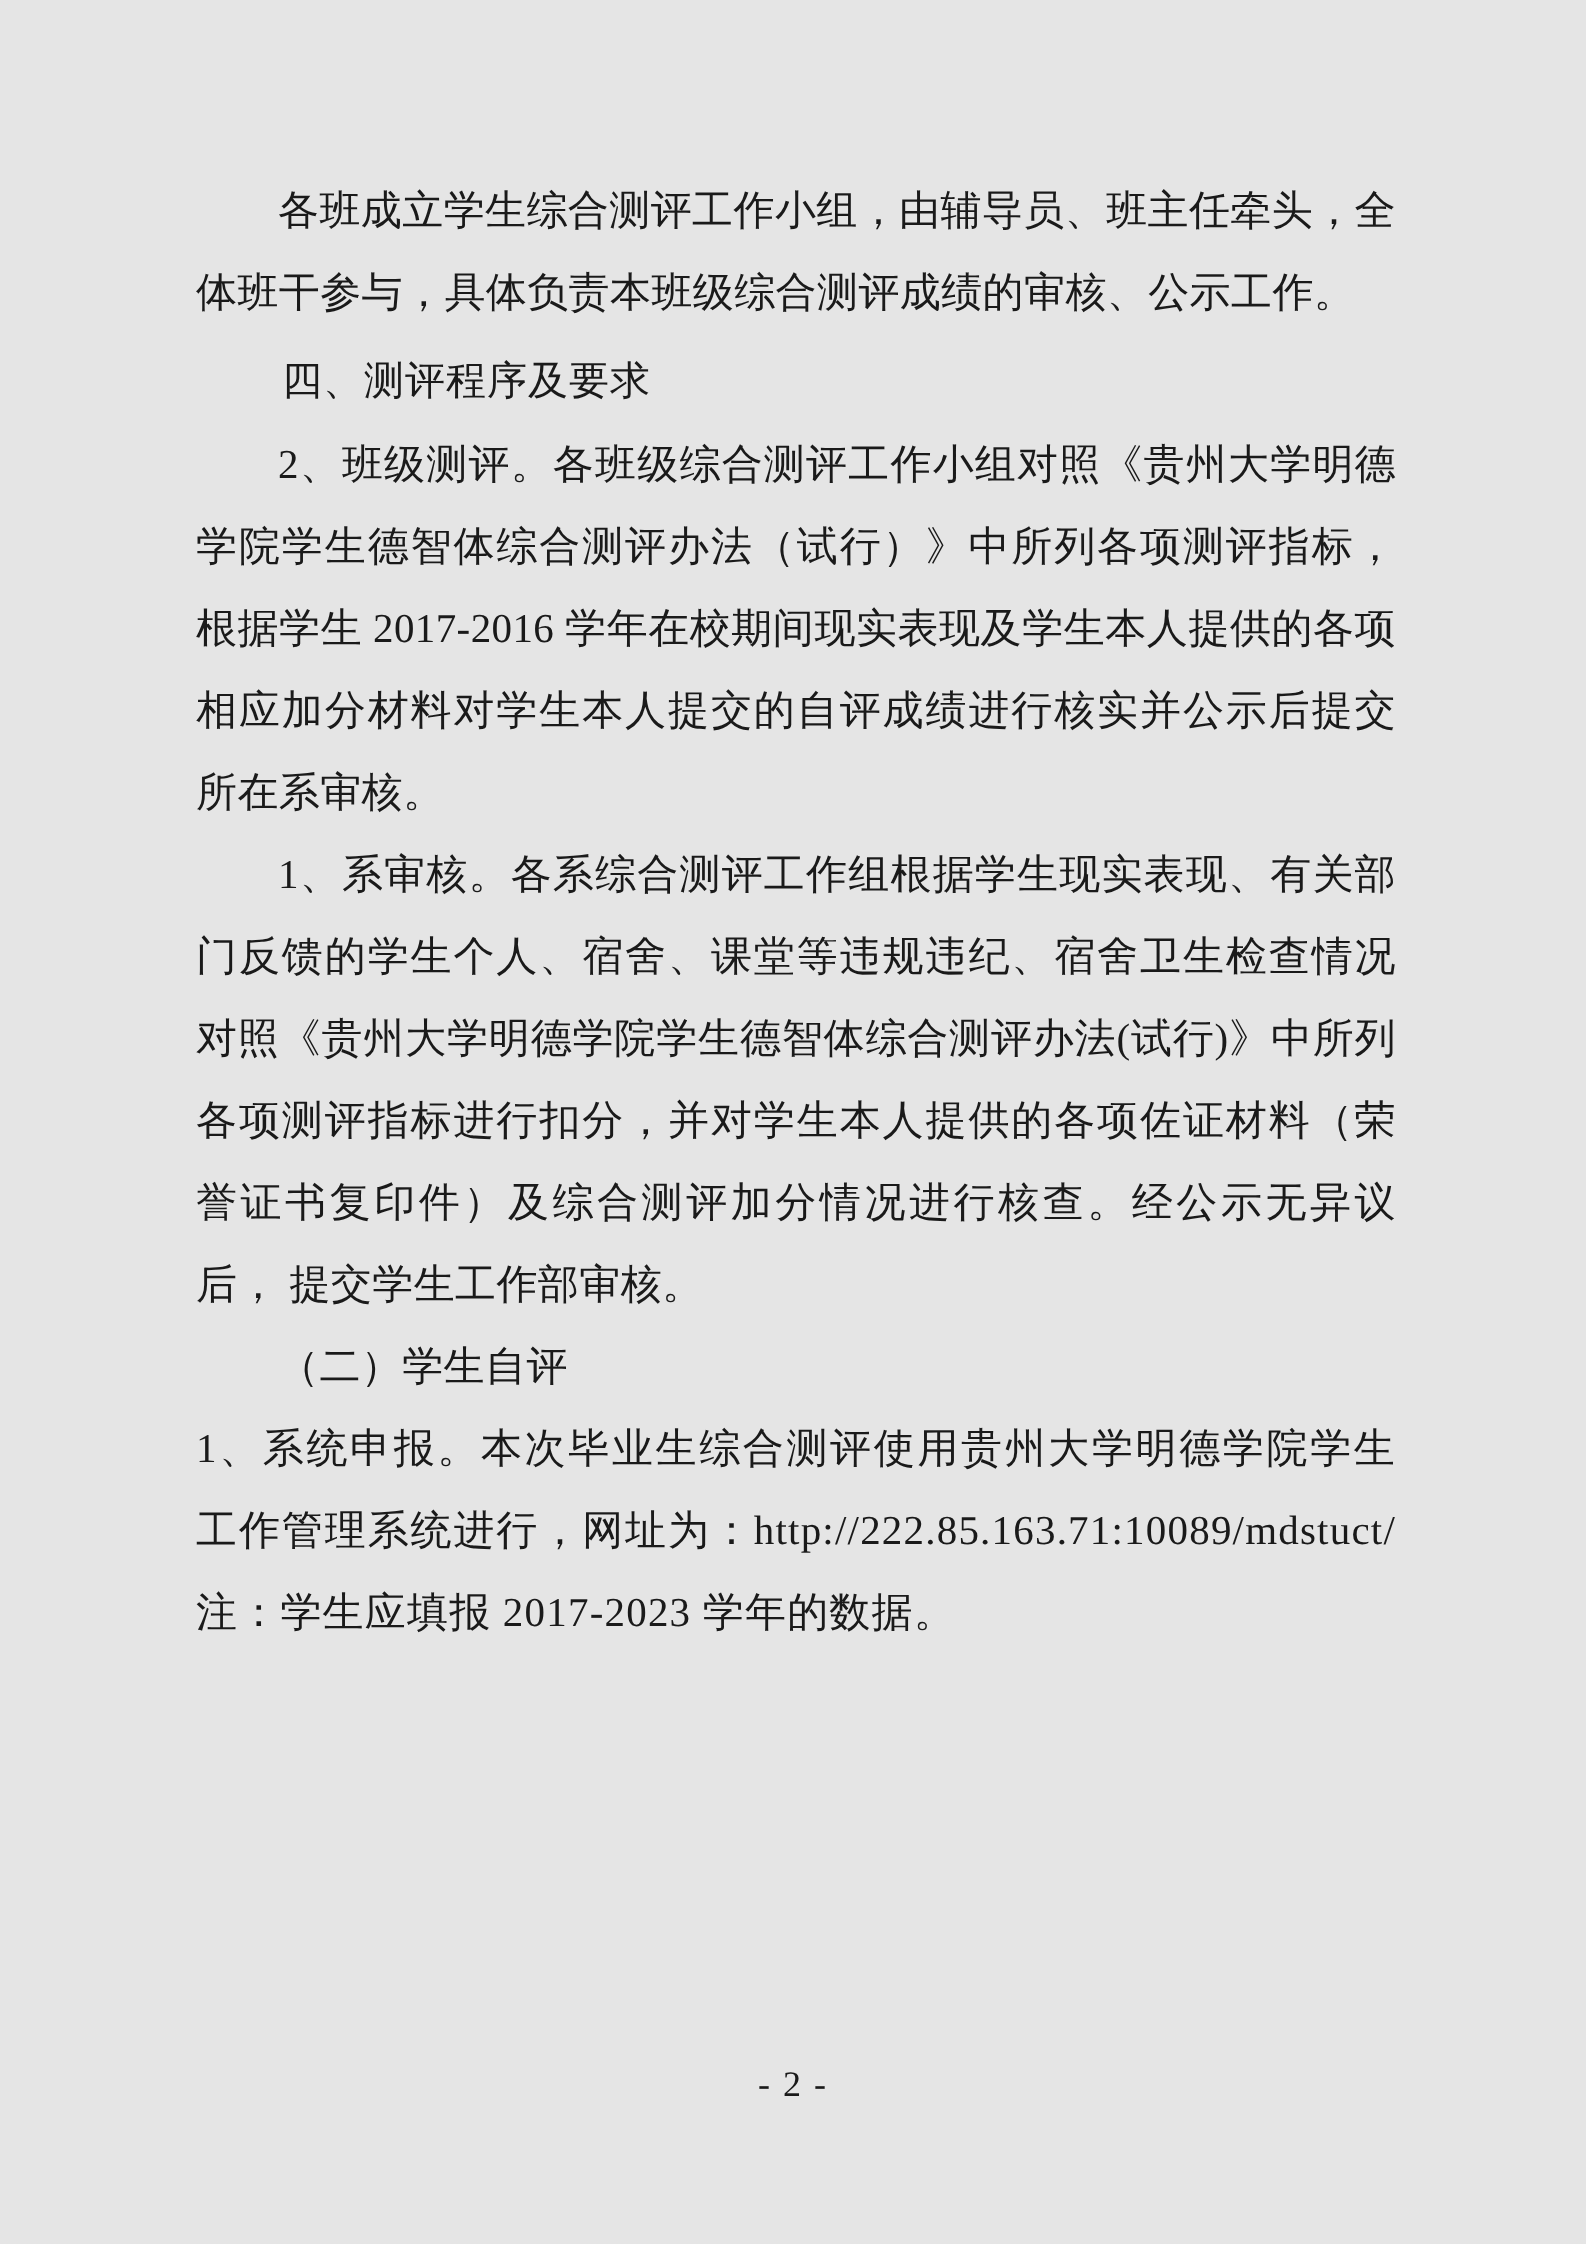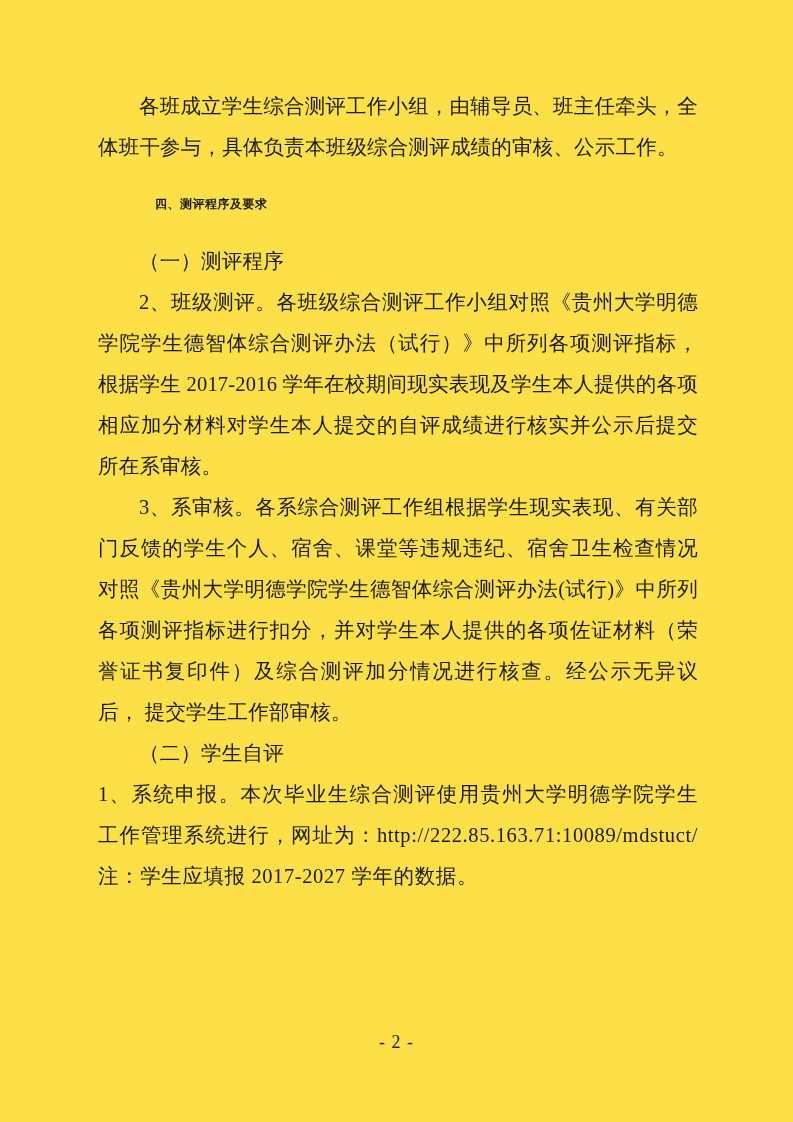--- a/index.html
+++ b/index.html
@@ -14,47 +14,47 @@
     font-family: "Liberation Serif", serif;
     color: #1a1a1a;
     overflow: hidden;
   }
   .page {
     position: absolute;
     left: 0;
     top: 0;
     width: 793px;
     height: 1122px;
-    background: #fde047;
+    background: #e5e5e5;
   }
   .content {
     position: absolute;
     left: 98px;
     top: 86px;
     width: 600px;
   }
   .para {
     font-size: 20.5px;
     line-height: 41px;
     text-align: justify;
     text-justify: inter-ideograph;
     margin: 0 0 0 0;
     letter-spacing: 0.2px;
   }
   .indent {
     text-indent: 41px;
   }
   .heading {
     font-family: "DejaVu Sans", sans-serif;
-    font-weight: bold;
-    font-size: 12px;
+    font-weight: normal;
+    font-size: 20px;
     line-height: 41px;
     text-indent: 41px;
     letter-spacing: 0.5px;
-    margin: 16px;
+    margin: 2px;
   }
   .mono-inline {
     font-family: "Liberation Serif", serif;
     letter-spacing: 0.6px;
   }
   .page-number {
     position: absolute;
     left: 0;
     top: 1032px;
     width: 793px;
@@ -71,27 +71,26 @@
 </head>
 <body>
 
 <div class="page">
   <div class="content">
 
     <p class="para indent">各班成立学生综合测评工作小组，由辅导员、班主任牵头，全体班干参与，具体负责本班级综合测评成绩的审核、公示工作。</p>
 
     <p class="heading">四、测评程序及要求</p>
 
-    <p class="para indent">（一）测评程序</p>
 
 
     <p class="para indent">2、班级测评。各班级综合测评工作小组对照《贵州大学明德学院学生德智体综合测评办法（试行）》中所列各项测评指标，根据学生 2017-2016 学年在校期间现实表现及学生本人提供的各项相应加分材料对学生本人提交的自评成绩进行核实并公示后提交所在系审核。</p>
 
-    <p class="para indent">3、系审核。各系综合测评工作组根据学生现实表现、有关部门反馈的学生个人、宿舍、课堂等违规违纪、宿舍卫生检查情况对照《贵州大学明德学院学生德智体综合测评办法(试行)》中所列各项测评指标进行扣分，并对学生本人提供的各项佐证材料（荣誉证书复印件）及综合测评加分情况进行核查。经公示无异议后， 提交学生工作部审核。</p>
+    <p class="para indent">1、系审核。各系综合测评工作组根据学生现实表现、有关部门反馈的学生个人、宿舍、课堂等违规违纪、宿舍卫生检查情况对照《贵州大学明德学院学生德智体综合测评办法(试行)》中所列各项测评指标进行扣分，并对学生本人提供的各项佐证材料（荣誉证书复印件）及综合测评加分情况进行核查。经公示无异议后， 提交学生工作部审核。</p>
 
     <p class="para indent">（二）学生自评</p>
 
-    <p class="para noindent mono-inline">1、系统申报。本次毕业生综合测评使用贵州大学明德学院学生工作管理系统进行，网址为：http://222.85.163.71:10089/mdstuct/ 注：学生应填报 2017-2027 学年的数据。</p>
+    <p class="para noindent mono-inline">1、系统申报。本次毕业生综合测评使用贵州大学明德学院学生工作管理系统进行，网址为：http://222.85.163.71:10089/mdstuct/ 注：学生应填报 2017-2023 学年的数据。</p>
 
   </div>
 
   <div class="page-number">- 2 -</div>
 </div>
 
 </body></html>

